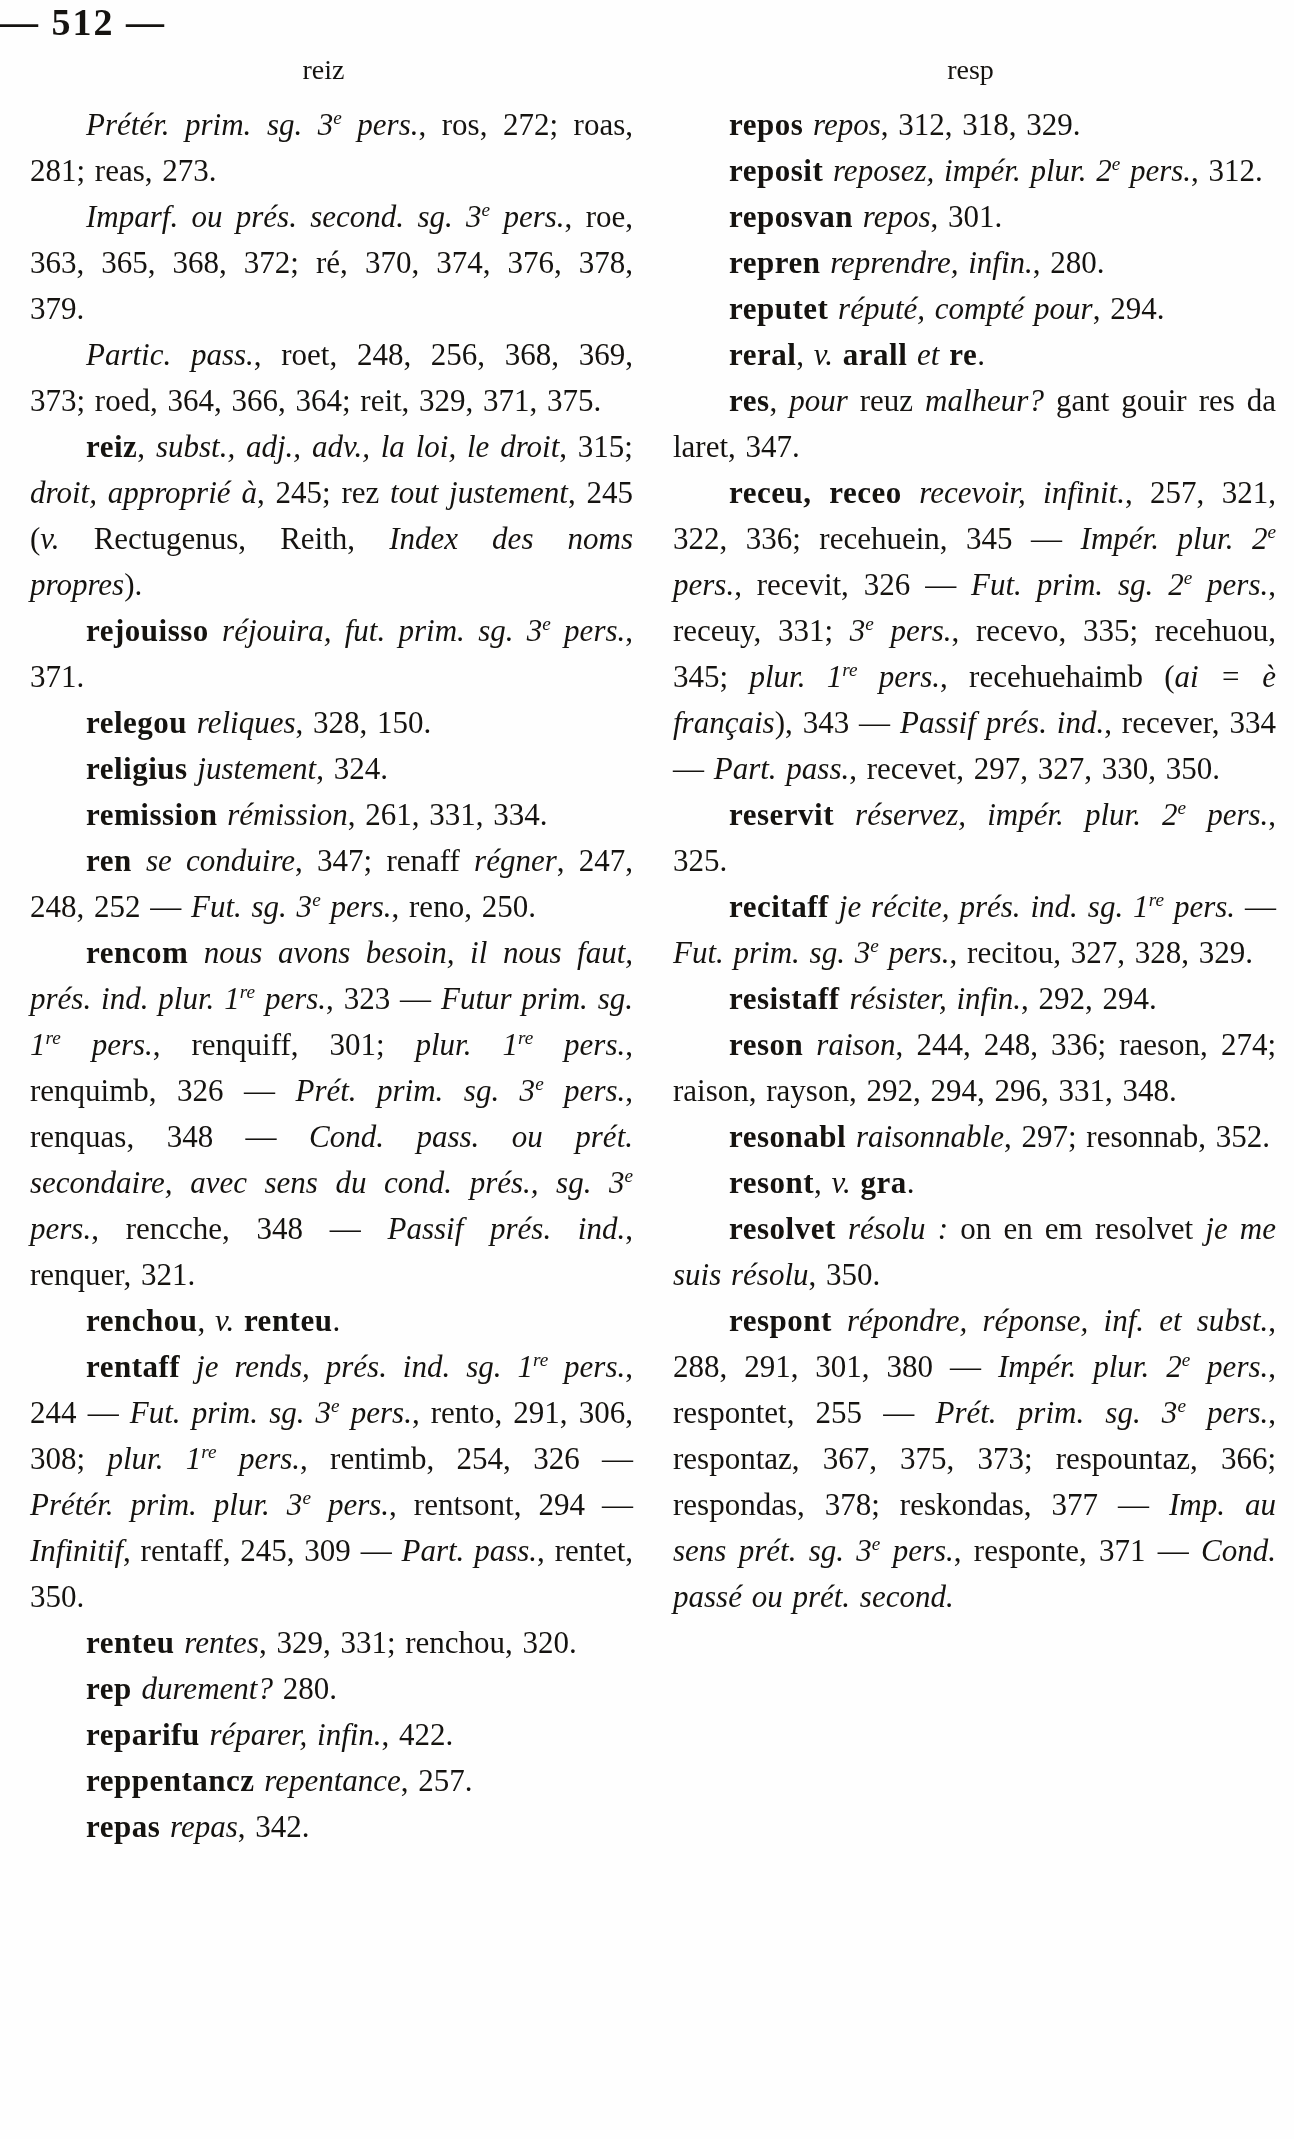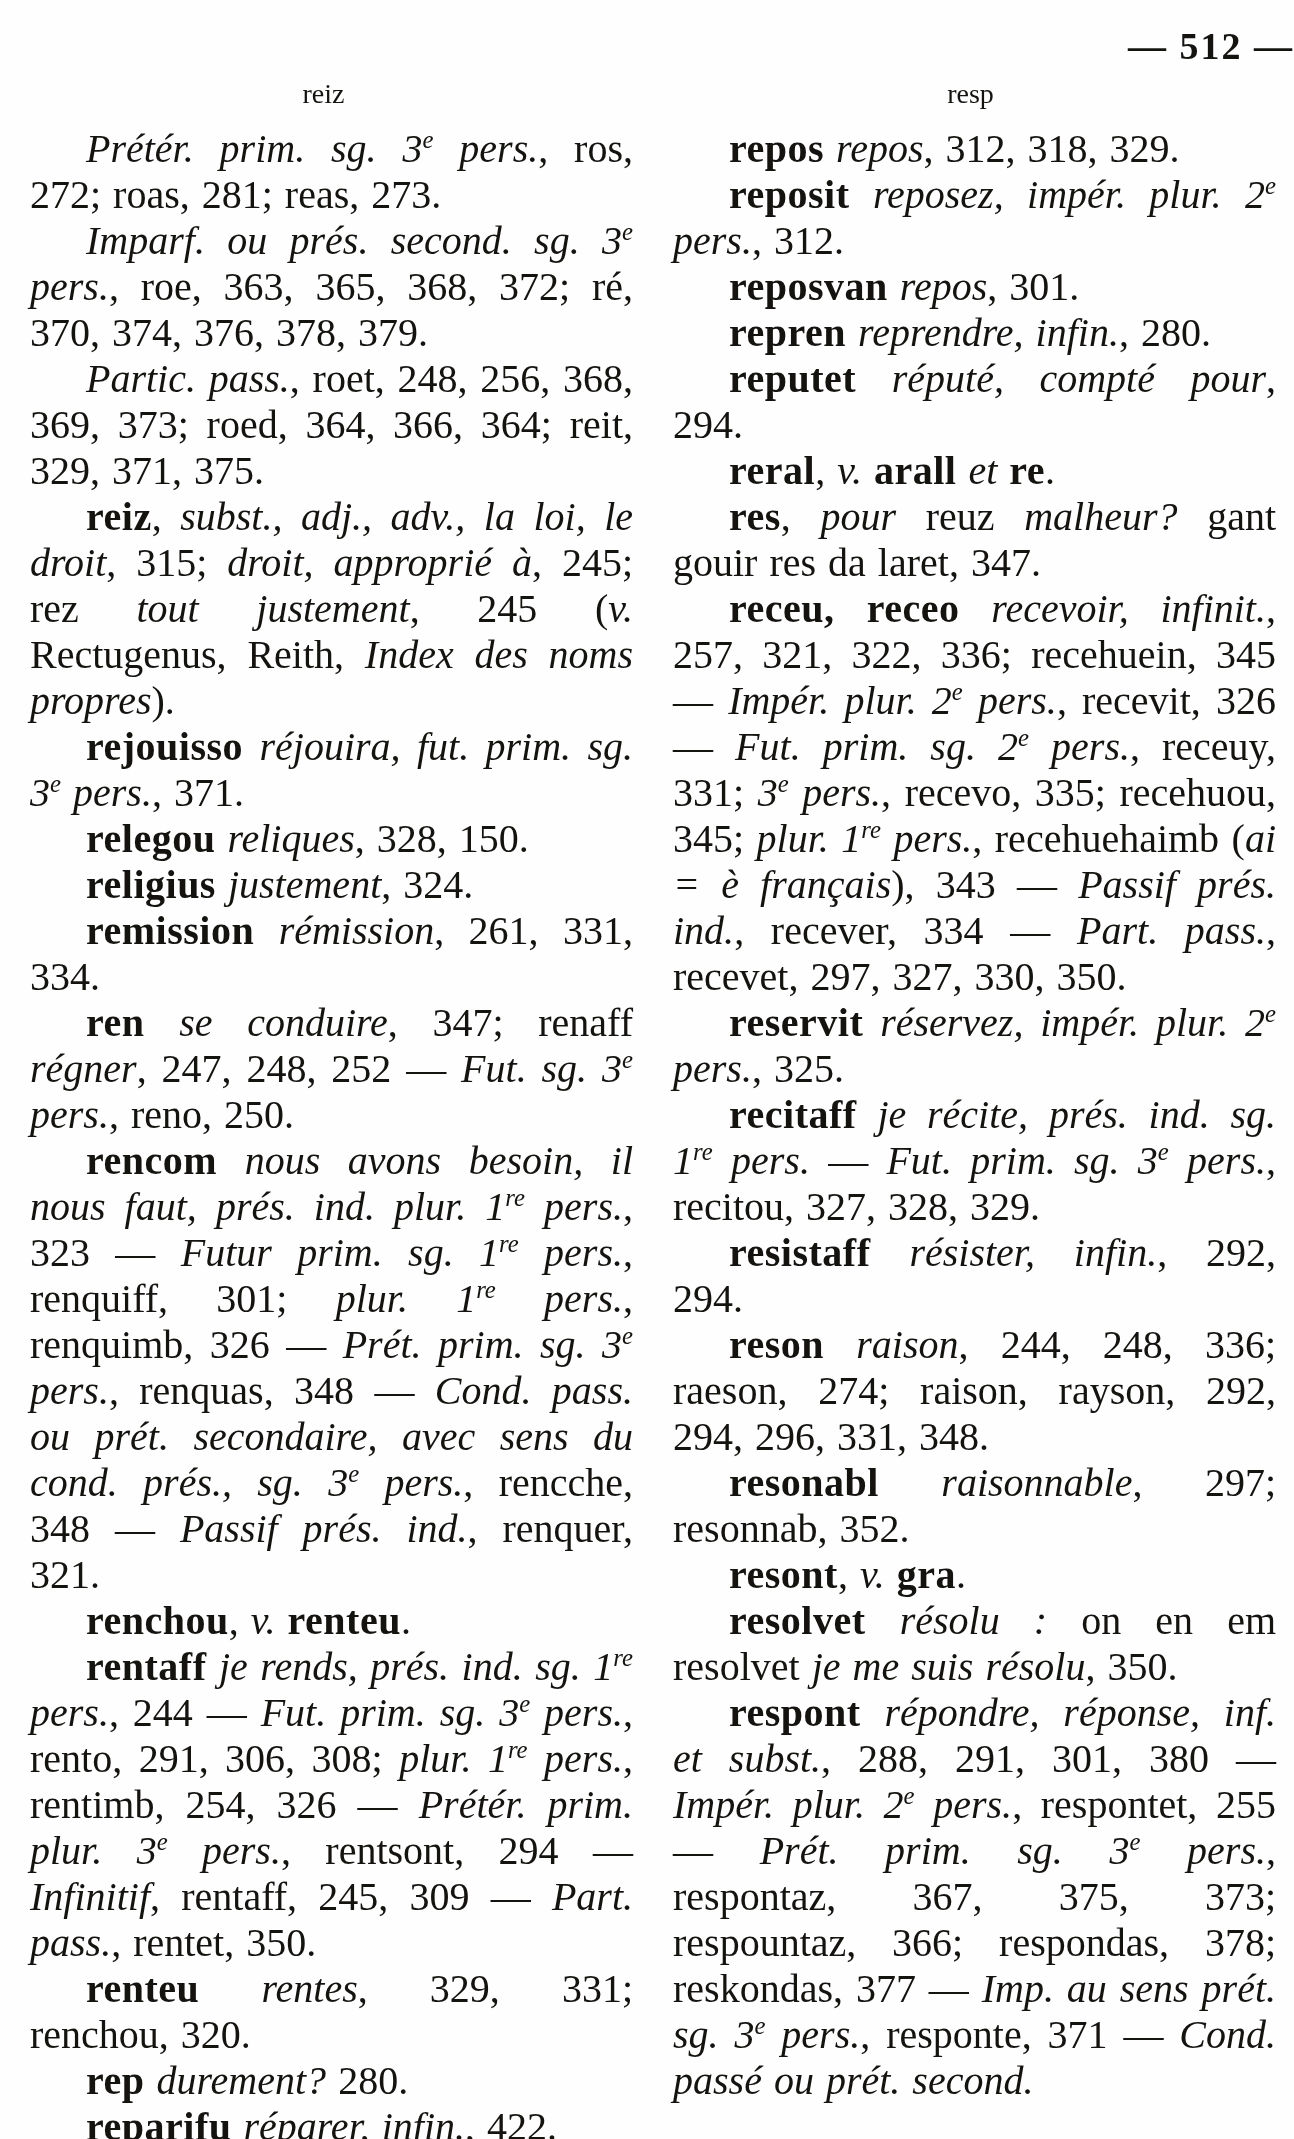--- a/index.html
+++ b/index.html
@@ -12,22 +12,21 @@
     position: relative;
     width: 1294px;
     height: 2139px;
     background: #fefefe;
     color: #151310;
     font-family: "Liberation Serif", "DejaVu Serif", serif;
     box-sizing: border-box;
     overflow: hidden;
   }
   .page-number {
-    text-align: right;
-    padding-top: 24px;
+    text-align: left;
     font-size: 38px;
     font-weight: bold;
     letter-spacing: 2px;
   }
   .running-heads {
     display: flex;
     margin-top: 10px;
   }
   .running-head {
     flex: 1 1 0;
@@ -39,21 +38,21 @@
     gap: 40px;
     padding: 16px 18px 0 30px;
     box-sizing: border-box;
   }
   .column {
     flex: 1 1 0;
     min-width: 0;
   }
   p.entry {
     margin: 0;
-    font-size: 40px;
+    font-size: 31px;
     line-height: 46px;
     text-align: justify;
     text-indent: 56px;
     word-spacing: 2px;
   }
   p.entry b {
     font-weight: bold;
     letter-spacing: 0.5px;
   }
   .sup {

